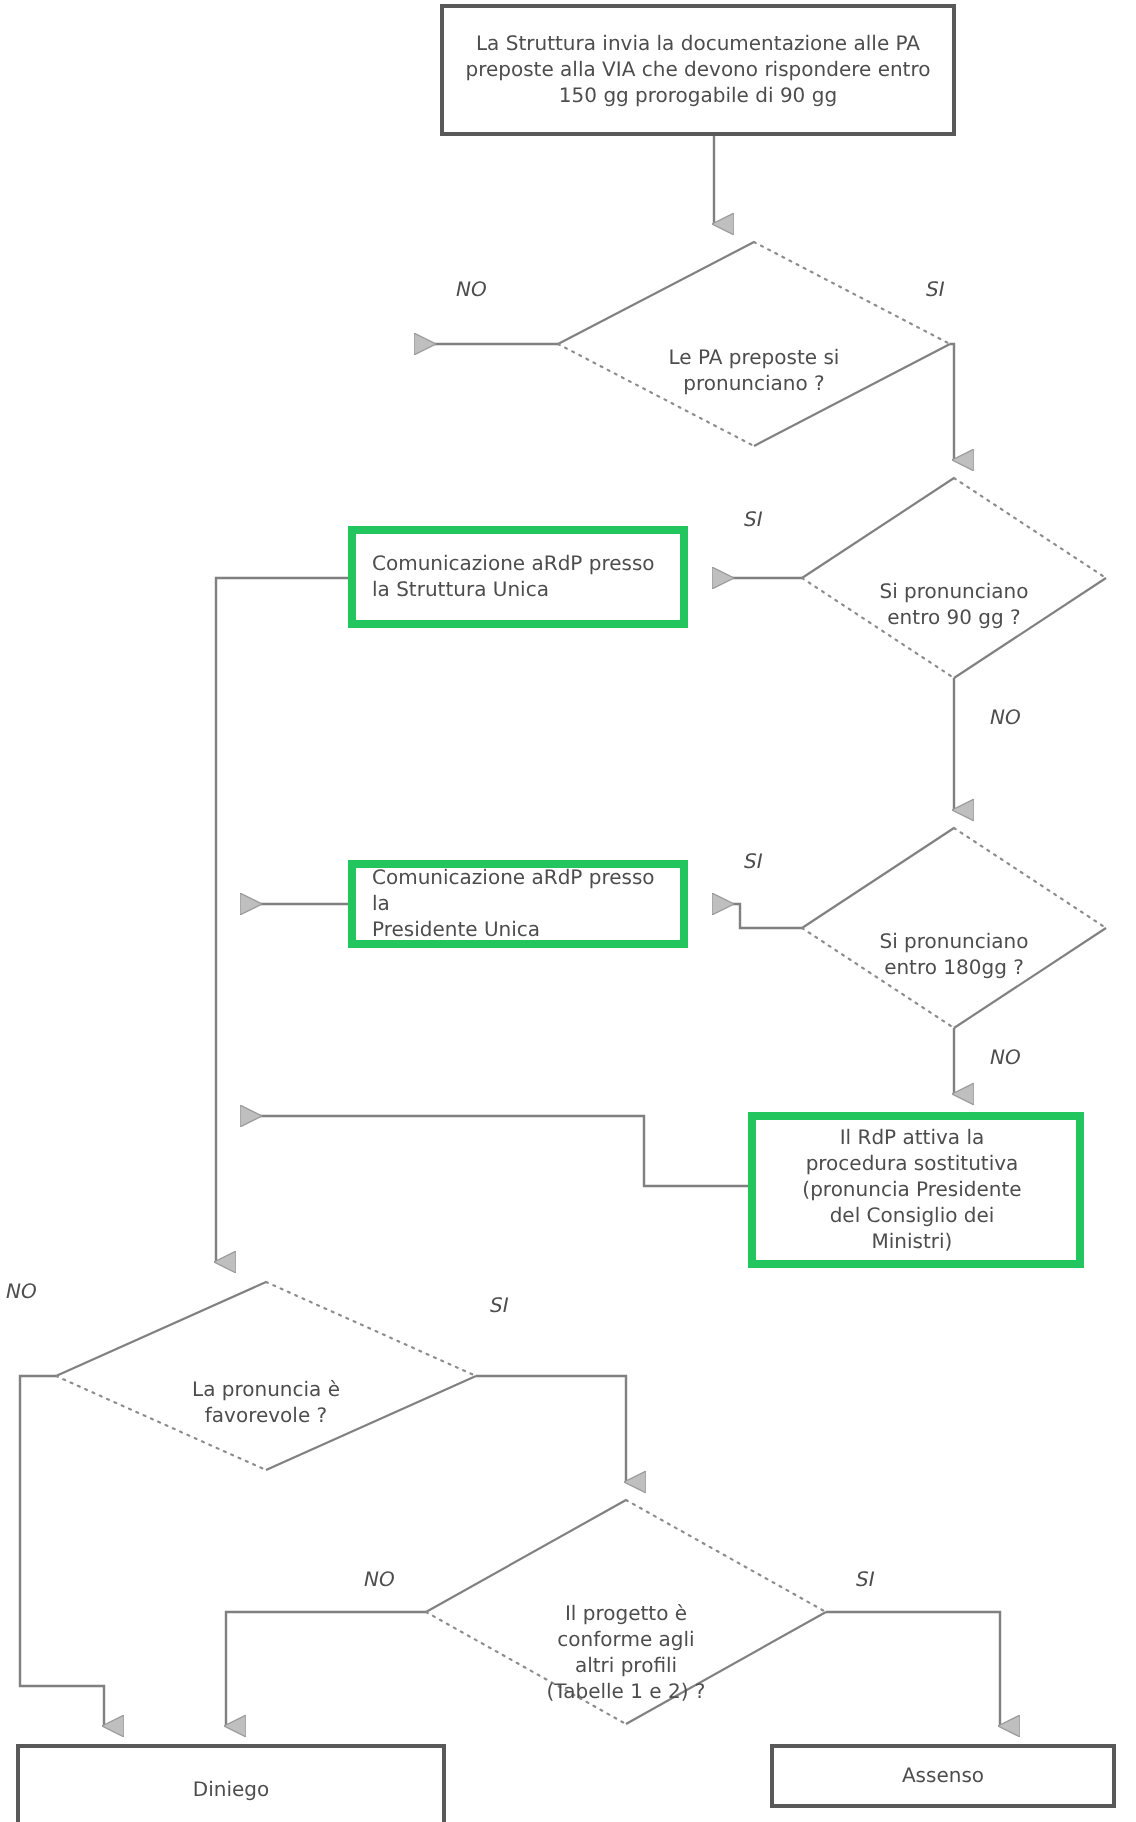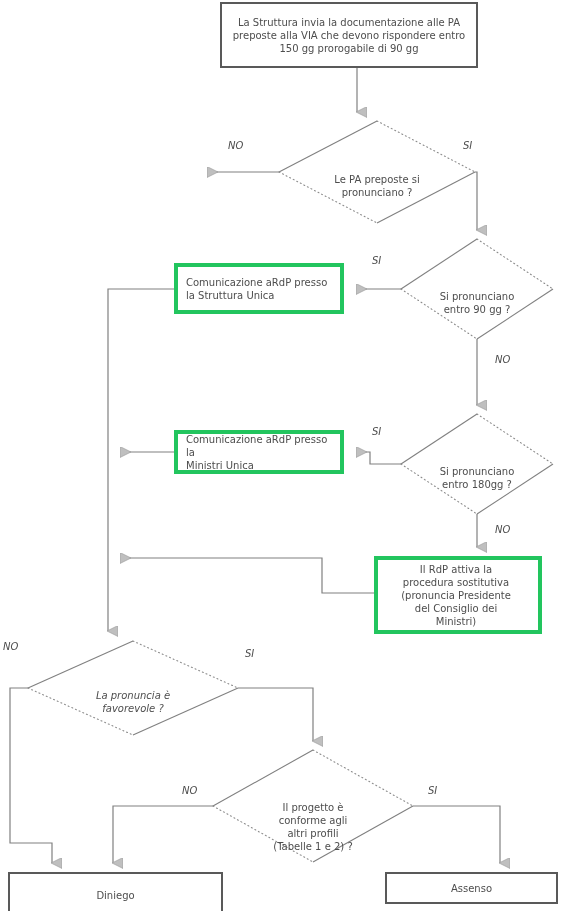--- a/index.html
+++ b/index.html
@@ -154,21 +154,21 @@
   </div>
 
 
   <div class="proc-box thin" style="left:174px; top:263px; width:170px; height:51px;">
     <span class="label">Comunicazione aRdP presso
 la Struttura Unica</span>
   </div>
 
   <div class="proc-box thin" style="left:174px; top:430px; width:170px; height:44px;">
     <span class="label">Comunicazione aRdP presso la
-Ministri Unica</span>
+Presidente Unica</span>
   </div>
 
   <div class="proc-box thin" style="left:374px; top:556px; width:168px; height:78px;">
     <span class="label" style="text-align:center;padding-left:0;">Il RdP attiva la
 procedura sostitutiva
 (pronuncia Presidente
 del Consiglio dei
 Ministri)</span>
   </div>
 
@@ -182,21 +182,21 @@
 
   <div class="diamond-text" style="left:299px; top:152px; width:156px; text-align:center;">Le PA preposte si
 pronunciano ?</div>
 
   <div class="diamond-text" style="left:412px; top:269px; width:130px; text-align:center;">Si pronunciano
 entro 90 gg ?</div>
 
   <div class="diamond-text" style="left:412px; top:444px; width:130px; text-align:center;">Si pronunciano
 entro 180gg ?</div>
 
-  <div class="diamond-text" style="left:58px; top:668px; width:150px; text-align:center;font-style:italic;">La pronuncia è
+  <div class="diamond-text" style="left:58px; top:668px; width:150px; text-align:center;">La pronuncia è
 favorevole ?</div>
 
   <div class="diamond-text" style="left:248px; top:780px; width:130px; text-align:center;">Il progetto è
 conforme agli
 altri profili
 (Tabelle 1 e 2) ?</div>
 
   <div class="edge-label" style="left:228px; top:140px;">NO</div>
 
   <div class="edge-label" style="left:463px; top:140px;">SI</div>

